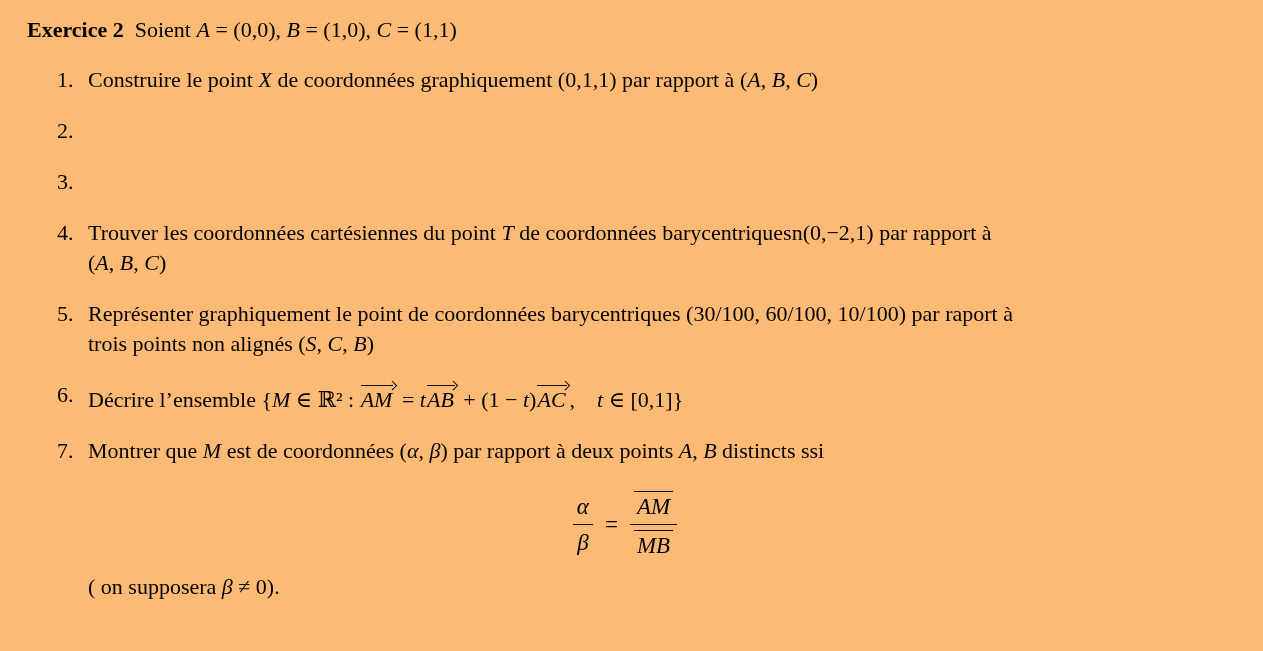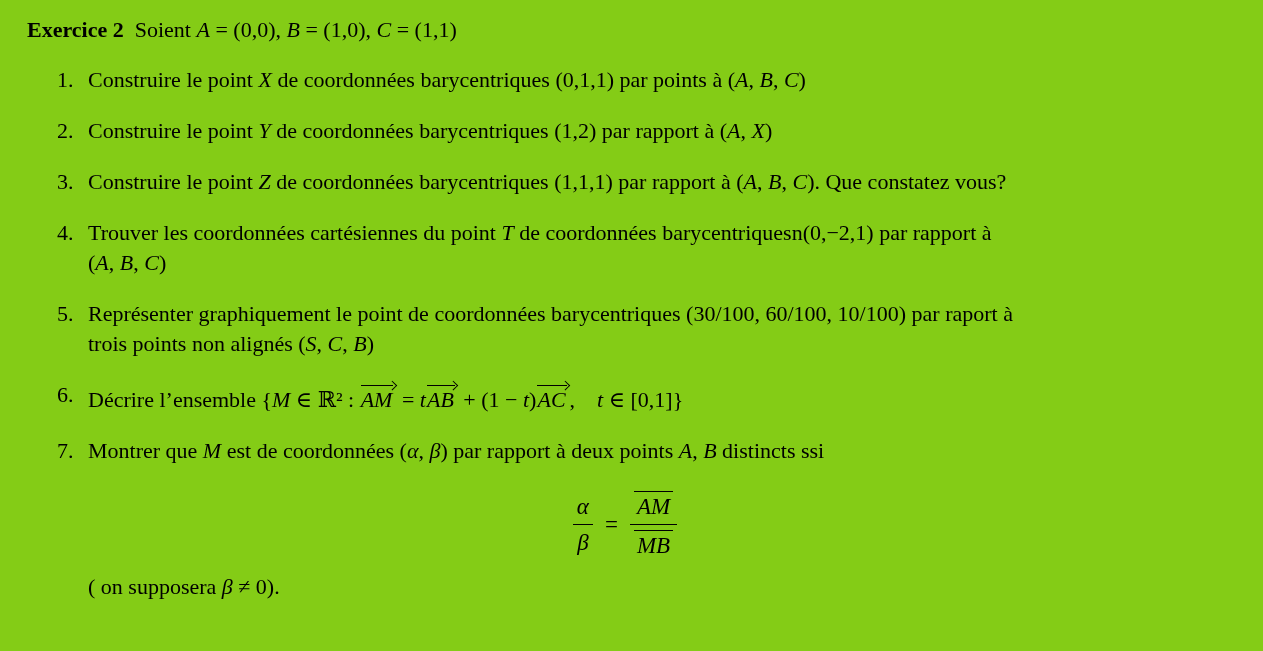--- a/index.html
+++ b/index.html
@@ -4,21 +4,21 @@
 <style>
   html, body {
     margin: 0;
     padding: 0;
     background: #ffffff;
   }
   .page {
     position: relative;
     width: 1263px;
     height: 651px;
-    background: #84cc16;
+    background: #fdba74;
     color: #000000;
     font-family: "Liberation Serif", "DejaVu Serif", "DejaVu Sans", serif;
     font-size: 22px;
     line-height: 30px;
     box-sizing: border-box;
     padding: 15px 20px 0 27px;
     overflow: hidden;
   }
   .header { margin: 0; }
   .seg-rm { font-style: normal; }
@@ -107,29 +107,27 @@
 </head>
 <body>
 
 <div class="page">
 
   <p class="header"><span class="seg-bf">Exercice 2</span><span class="seg-rm"> Soient </span><span class="seg-it">A</span><span class="seg-rm"> = (0,0), </span><span class="seg-it">B</span><span class="seg-rm"> = (1,0), </span><span class="seg-it">C</span><span class="seg-rm"> = (1,1)</span></p>
 
   <ol class="ex-list">
     <li>
       <span class="num-label">1.</span>
-      <span class="item-text"><span class="seg-rm">Construire le point </span><span class="seg-it">X</span><span class="seg-rm"> de coordonnées barycentriques (0,1,1) par points à (</span><span class="seg-it">A</span><span class="seg-rm">, </span><span class="seg-it">B</span><span class="seg-rm">, </span><span class="seg-it">C</span><span class="seg-rm">)</span></span>
+      <span class="item-text"><span class="seg-rm">Construire le point </span><span class="seg-it">X</span><span class="seg-rm"> de coordonnées graphiquement (0,1,1) par rapport à (</span><span class="seg-it">A</span><span class="seg-rm">, </span><span class="seg-it">B</span><span class="seg-rm">, </span><span class="seg-it">C</span><span class="seg-rm">)</span></span>
     </li>
     <li>
       <span class="num-label">2.</span>
-      <span class="item-text"><span class="seg-rm">Construire le point </span><span class="seg-it">Y</span><span class="seg-rm"> de coordonnées barycentriques (1,2) par rapport à (</span><span class="seg-it">A</span><span class="seg-rm">, </span><span class="seg-it">X</span><span class="seg-rm">)</span></span>
     </li>
     <li>
       <span class="num-label">3.</span>
-      <span class="item-text"><span class="seg-rm">Construire le point </span><span class="seg-it">Z</span><span class="seg-rm"> de coordonnées barycentriques (1,1,1) par rapport à (</span><span class="seg-it">A</span><span class="seg-rm">, </span><span class="seg-it">B</span><span class="seg-rm">, </span><span class="seg-it">C</span><span class="seg-rm">). Que constatez vous?</span></span>
     </li>
     <li>
       <span class="num-label">4.</span>
       <span class="item-text"><span class="seg-rm">Trouver les coordonnées cartésiennes du point </span><span class="seg-it">T</span><span class="seg-rm"> de coordonnées barycentriquesn(0,−2,1) par rapport à</span><br><span class="seg-rm">(</span><span class="seg-it">A</span><span class="seg-rm">, </span><span class="seg-it">B</span><span class="seg-rm">, </span><span class="seg-it">C</span><span class="seg-rm">)</span></span>
     </li>
     <li>
       <span class="num-label">5.</span>
       <span class="item-text"><span class="seg-rm">Représenter graphiquement le point de coordonnées barycentriques (30/100, 60/100, 10/100) par raport à</span><br><span class="seg-rm">trois points non alignés (</span><span class="seg-it">S</span><span class="seg-rm">, </span><span class="seg-it">C</span><span class="seg-rm">, </span><span class="seg-it">B</span><span class="seg-rm">)</span></span>
     </li>
     <li>

